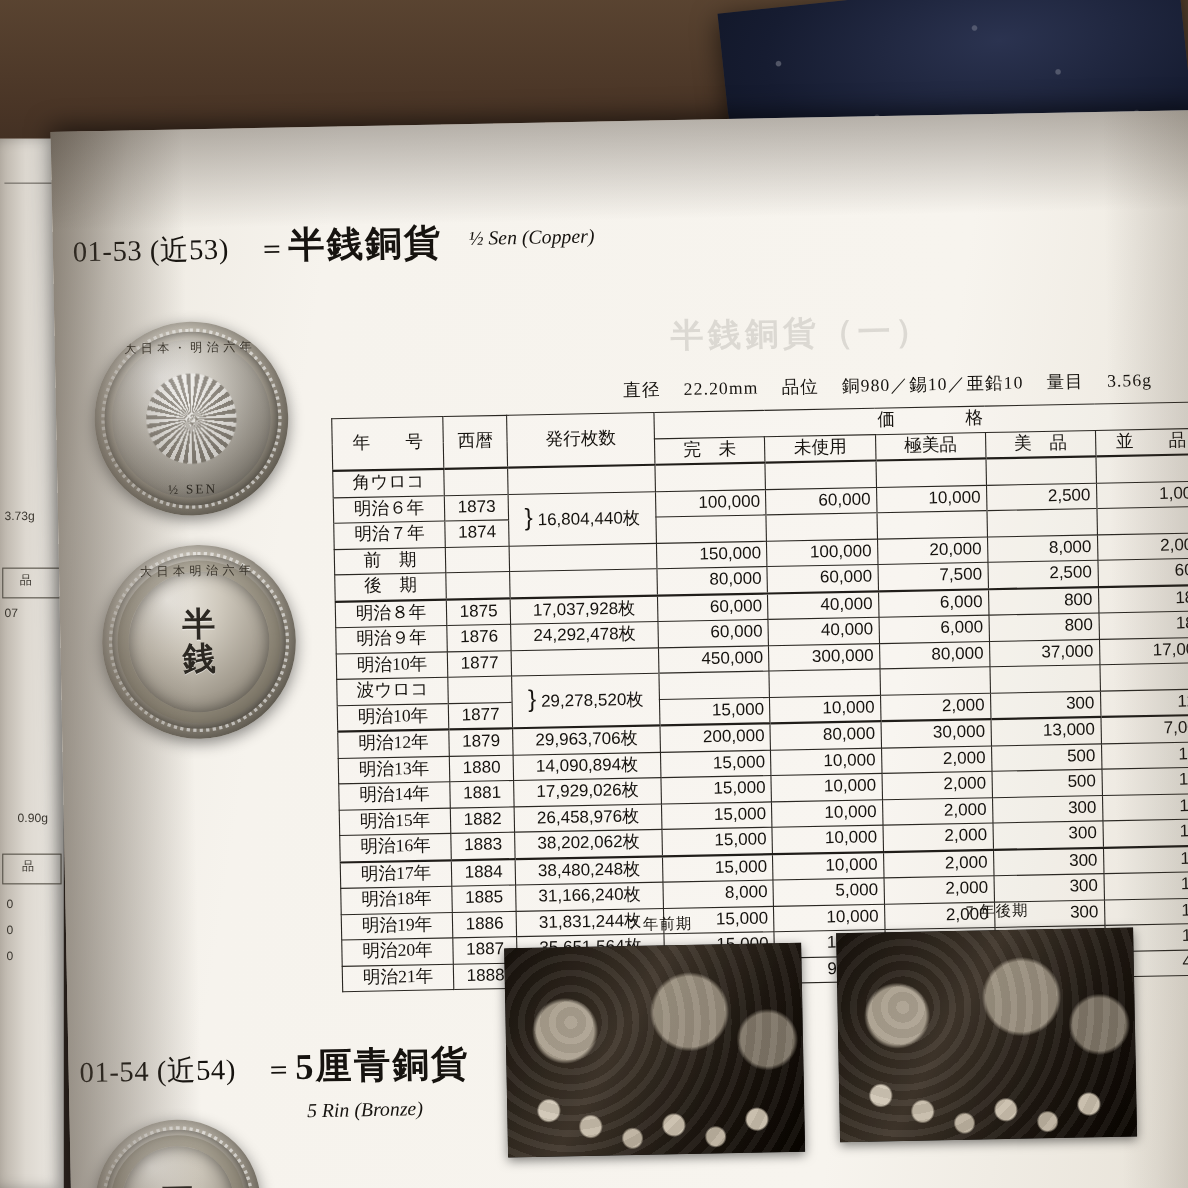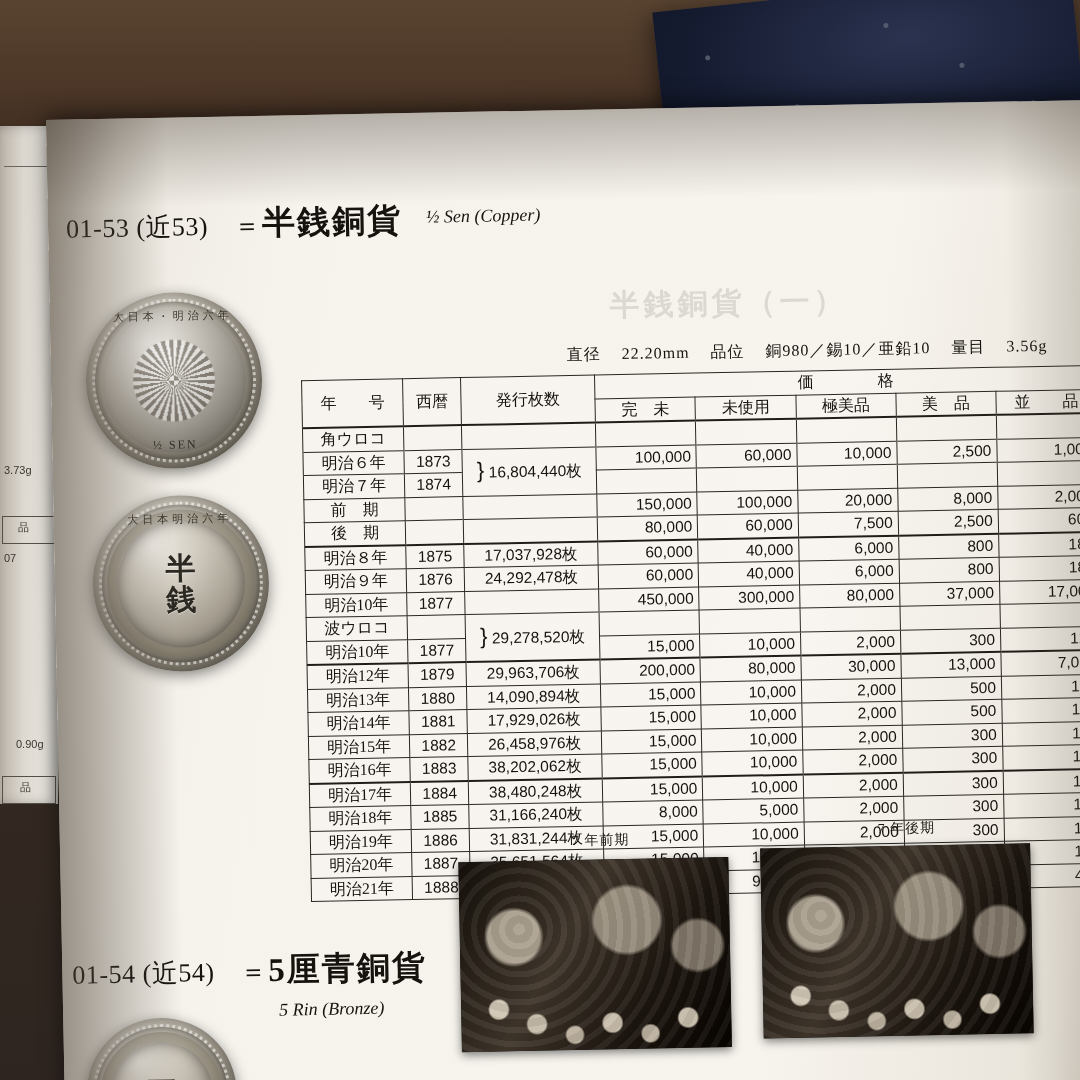--- a/index.html
+++ b/index.html
@@ -38,21 +38,21 @@
       radial-gradient(circle at 72% 50%, rgba(255,255,255,.22) 0 2px, transparent 3px),
       radial-gradient(circle at 88% 76%, rgba(255,255,255,.18) 0 2px, transparent 3px),
       radial-gradient(circle at 45% 84%, rgba(255,255,255,.2) 0 2px, transparent 3px),
       radial-gradient(circle at 20% 88%, rgba(255,255,255,.16) 0 2px, transparent 3px),
       radial-gradient(circle at 66% 88%, rgba(255,255,255,.16) 0 2px, transparent 3px);
     border-bottom-left-radius:140px 80px;
   }
 
   
   .left-page{
-    position:absolute;left:0;top:126px;width:58px;height:678px;
+    position:absolute;left:0;top:126px;width:58px;height:954px;
     background:linear-gradient(90deg,#b9b2a8 0%, #ddd8d0 40%, #efece6 100%);
     box-shadow:inset -6px 0 12px rgba(0,0,0,.25);
     overflow:hidden;
   }
   .left-page .lp-line{
     position:absolute;left:4px;right:2px;border-top:1px solid #6b6760;
   }
   .left-page .lp-txt{
     position:absolute;font-size:11px;color:#3a362f;font-family:"Liberation Sans",sans-serif;
   }

